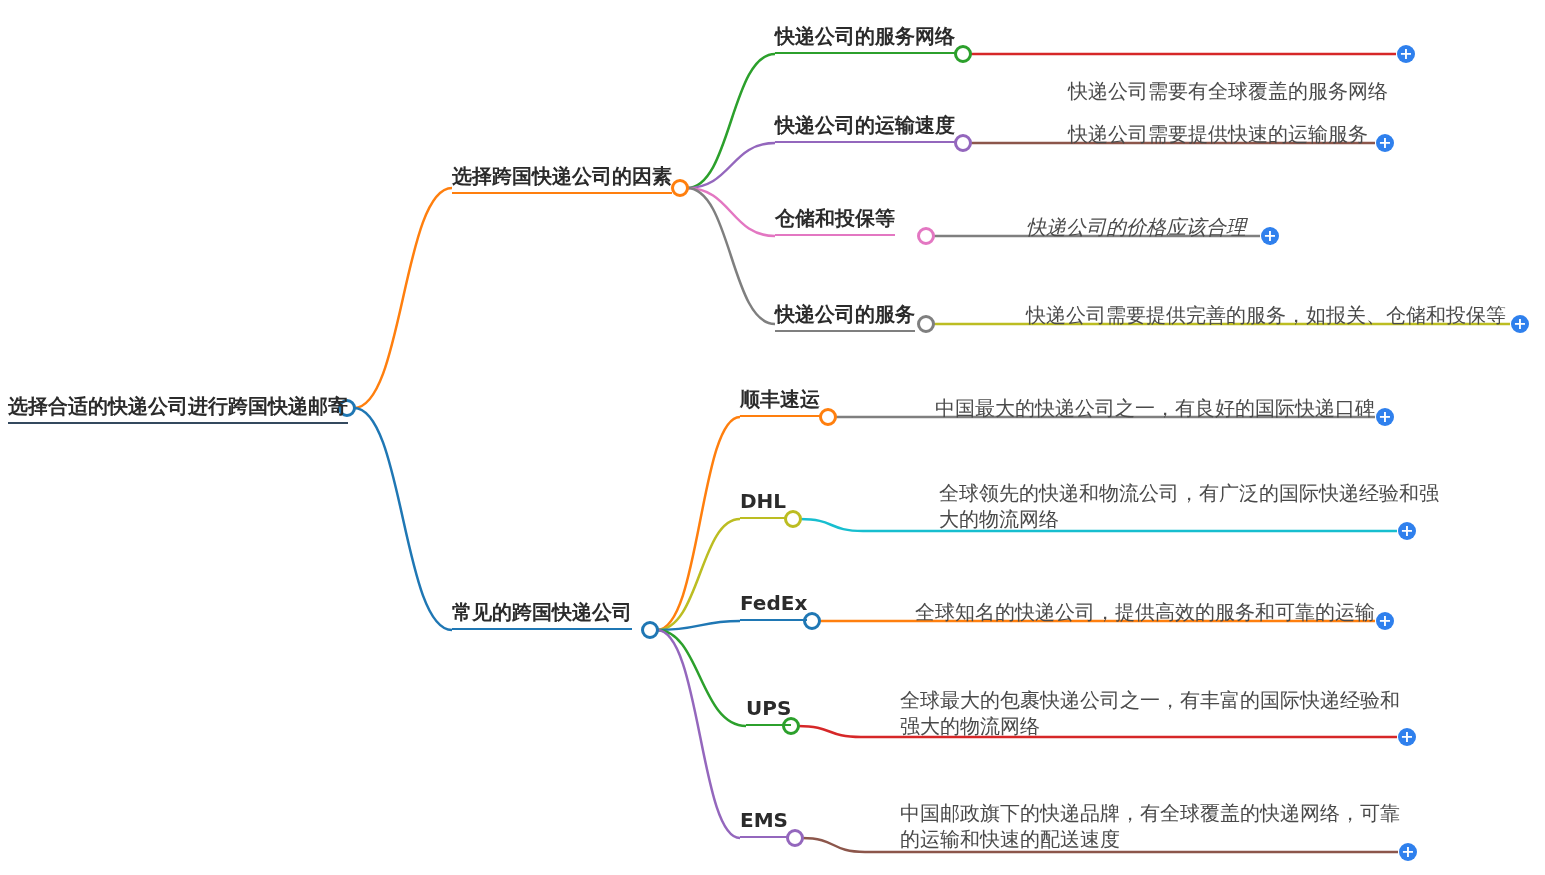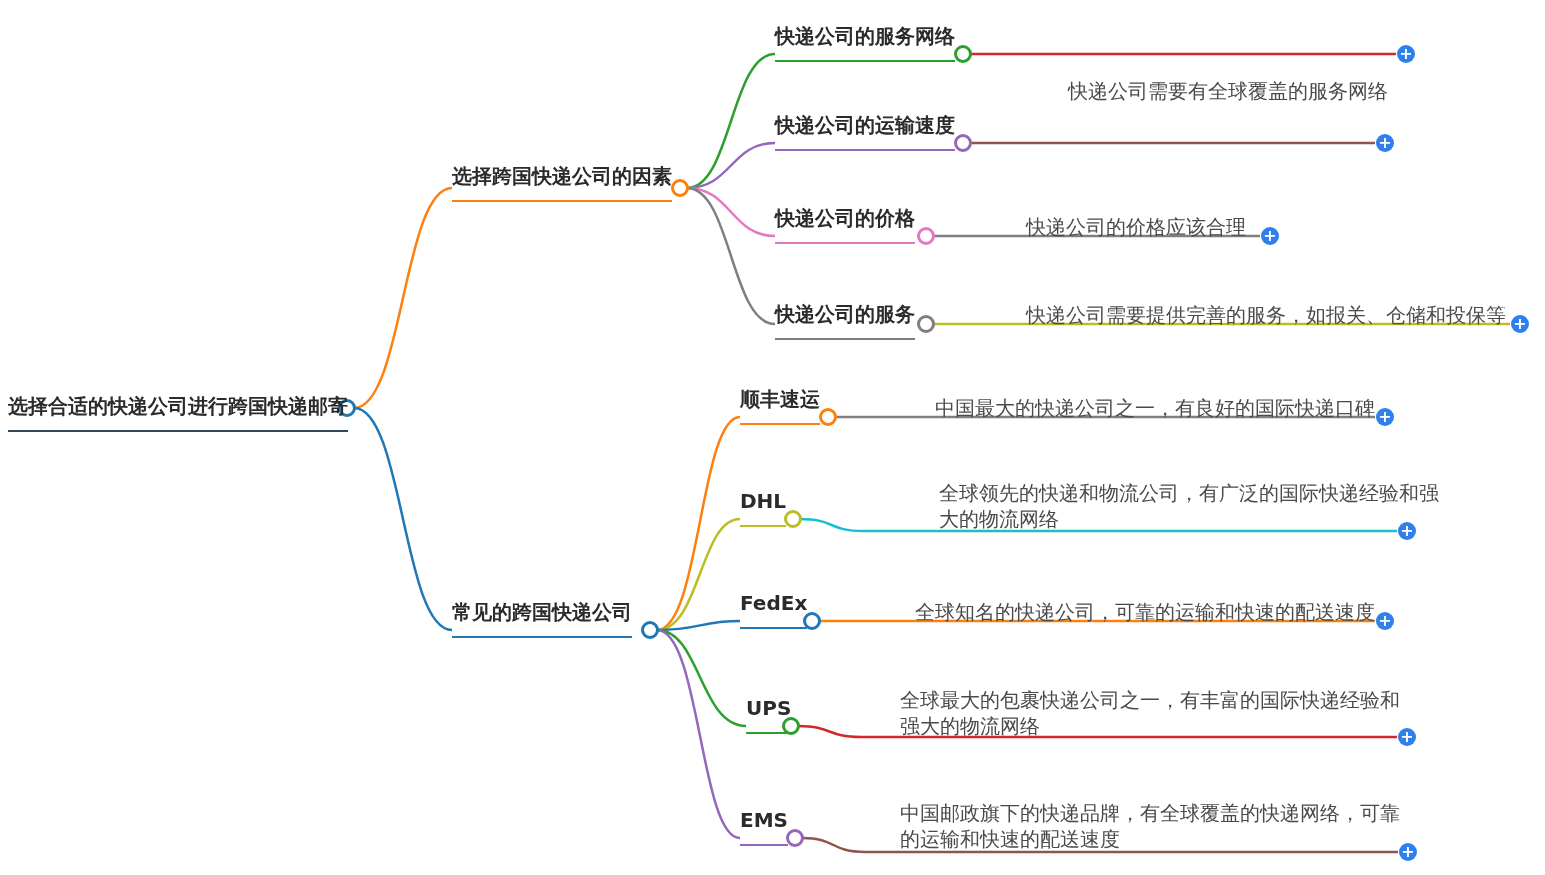--- a/index.html
+++ b/index.html
@@ -5,21 +5,21 @@
   html,body{margin:0;padding:0;background:#fff;}
   .stage{
     position:relative;width:1545px;height:875px;background:#ffffff;overflow:hidden;
     font-family:"DejaVu Sans","Liberation Sans",sans-serif;
   }
   svg.links{position:absolute;left:0;top:0;pointer-events:none;}
   svg.links path{fill:none;stroke-width:2.5;}
   svg.links circle{fill:#ffffff;stroke-width:3;pointer-events:all;cursor:pointer;}
   .label{
     position:absolute;font-weight:bold;font-size:20px;line-height:24px;
-    padding-bottom:12px;white-space:nowrap;color:#2b2b2b;cursor:pointer;
+    padding-bottom:4px;white-space:nowrap;color:#2b2b2b;cursor:pointer;
     border-bottom:2.5px solid transparent;
   }
   .detail{
     position:absolute;font-size:20px;line-height:26px;color:#4a4a4a;white-space:nowrap;
   }
   .detail.wrap{white-space:normal;width:500px;}
   .plus{
     position:absolute;width:18px;height:18px;border-radius:50%;
     background:#2f80ed;color:#ffffff;text-align:center;
     font-size:16px;font-weight:bold;line-height:18px;cursor:pointer;user-select:none;
@@ -79,36 +79,37 @@
     <circle cx="795" cy="838" r="7.5" stroke="#9467bd"></circle>
   </svg>
 
   <div class="label bd-root" style="left:8px;top:378px;margin-top:16px;">选择合适的快递公司进行跨国快递邮寄</div>
 
   <div class="label bd-orange" style="left:452px;top:164px;">选择跨国快递公司的因素</div>
   <div class="label bd-blue" style="left:452px;top:600px;">常见的跨国快递公司</div>
 
   <div class="label bd-green" style="left:775px;top:24px;">快递公司的服务网络</div>
   <div class="label bd-purple" style="left:775px;top:113px;">快递公司的运输速度</div>
-  <div class="label bd-pink" style="left:775px;top:206px;">快递公司的价格</div>
+  <div class="label bd-pink" style="left:775px;top:206px;">仓储和投保等</div>
   <div class="label bd-gray" style="left:775px;top:302px;">快递公司的服务</div>
 
   <div class="label bd-orange" style="left:740px;top:387px;text-align:right;">顺丰速运</div>
   <div class="label bd-olive" style="left:740px;top:489px;">DHL</div>
   <div class="label bd-blue" style="left:740px;top:591px;">FedEx</div>
   <div class="label bd-green" style="left:746px;top:696px;">UPS</div>
   <div class="label bd-purple" style="left:740px;top:808px;">EMS</div>
 
   <div class="detail" style="left:1068px;top:32px;margin-top:46px;">快递公司需要有全球覆盖的服务网络</div>
-  <div class="detail" style="left:1026px;top:214px;">快递公司的价格应该合理</div>
+  <div class="detail" style="left:1068px;top:121px;">快递公司需要提供快速的运输服务</div>
+  <div class="detail" style="left:1026px;top:214px;font-style:italic;">快递公司的价格应该合理</div>
   <div class="detail" style="left:1026px;top:302px;">快递公司需要提供完善的服务，如报关、仓储和投保等</div>
 
   <div class="detail" style="left:935px;top:395px;">中国最大的快递公司之一，有良好的国际快递口碑</div>
   <div class="detail wrap" style="left:939px;top:480px;">全球领先的快递和物流公司，有广泛的国际快递经验和强大的物流网络</div>
-  <div class="detail" style="left:915px;top:599px;">全球知名的快递公司，可靠的运输和快速的配送速度</div>
+  <div class="detail" style="left:915px;top:599px;">全球知名的快递公司，提供高效的服务和可靠的运输</div>
   <div class="detail wrap" style="left:900px;top:687px;">全球最大的包裹快递公司之一，有丰富的国际快递经验和强大的物流网络</div>
   <div class="detail wrap" style="left:900px;top:800px;">中国邮政旗下的快递品牌，有全球覆盖的快递网络，可靠的运输和快速的配送速度</div>
 
   <div class="plus" style="left:1397px;top:45px;">+</div>
   <div class="plus" style="left:1376px;top:134px;">+</div>
   <div class="plus" style="left:1261px;top:227px;">+</div>
   <div class="plus" style="left:1511px;top:315px;">+</div>
   <div class="plus" style="left:1376px;top:408px;">+</div>
   <div class="plus" style="left:1398px;top:522px;">+</div>
   <div class="plus" style="left:1376px;top:612px;">+</div>

